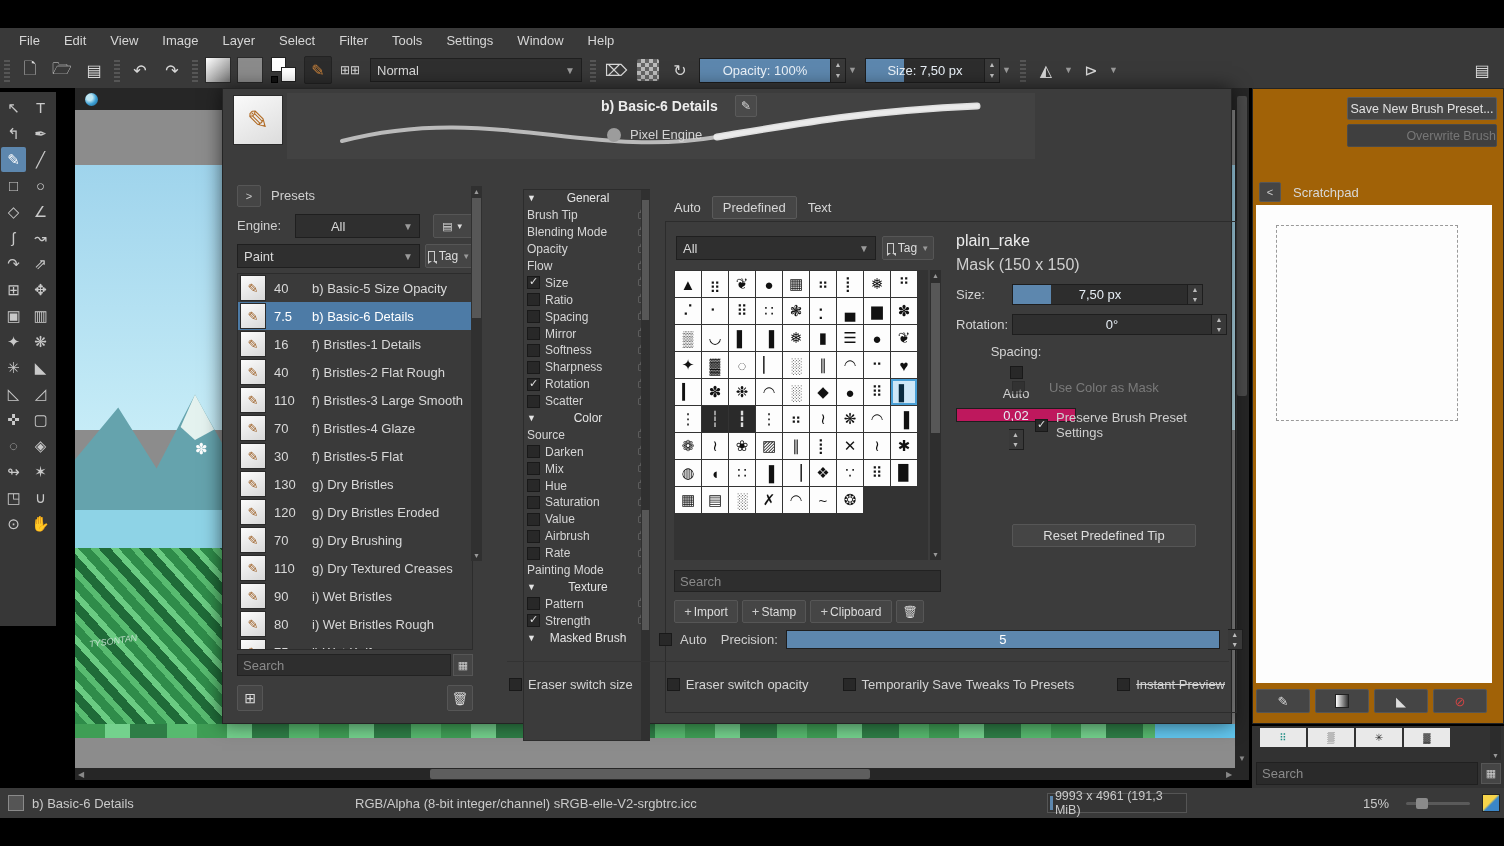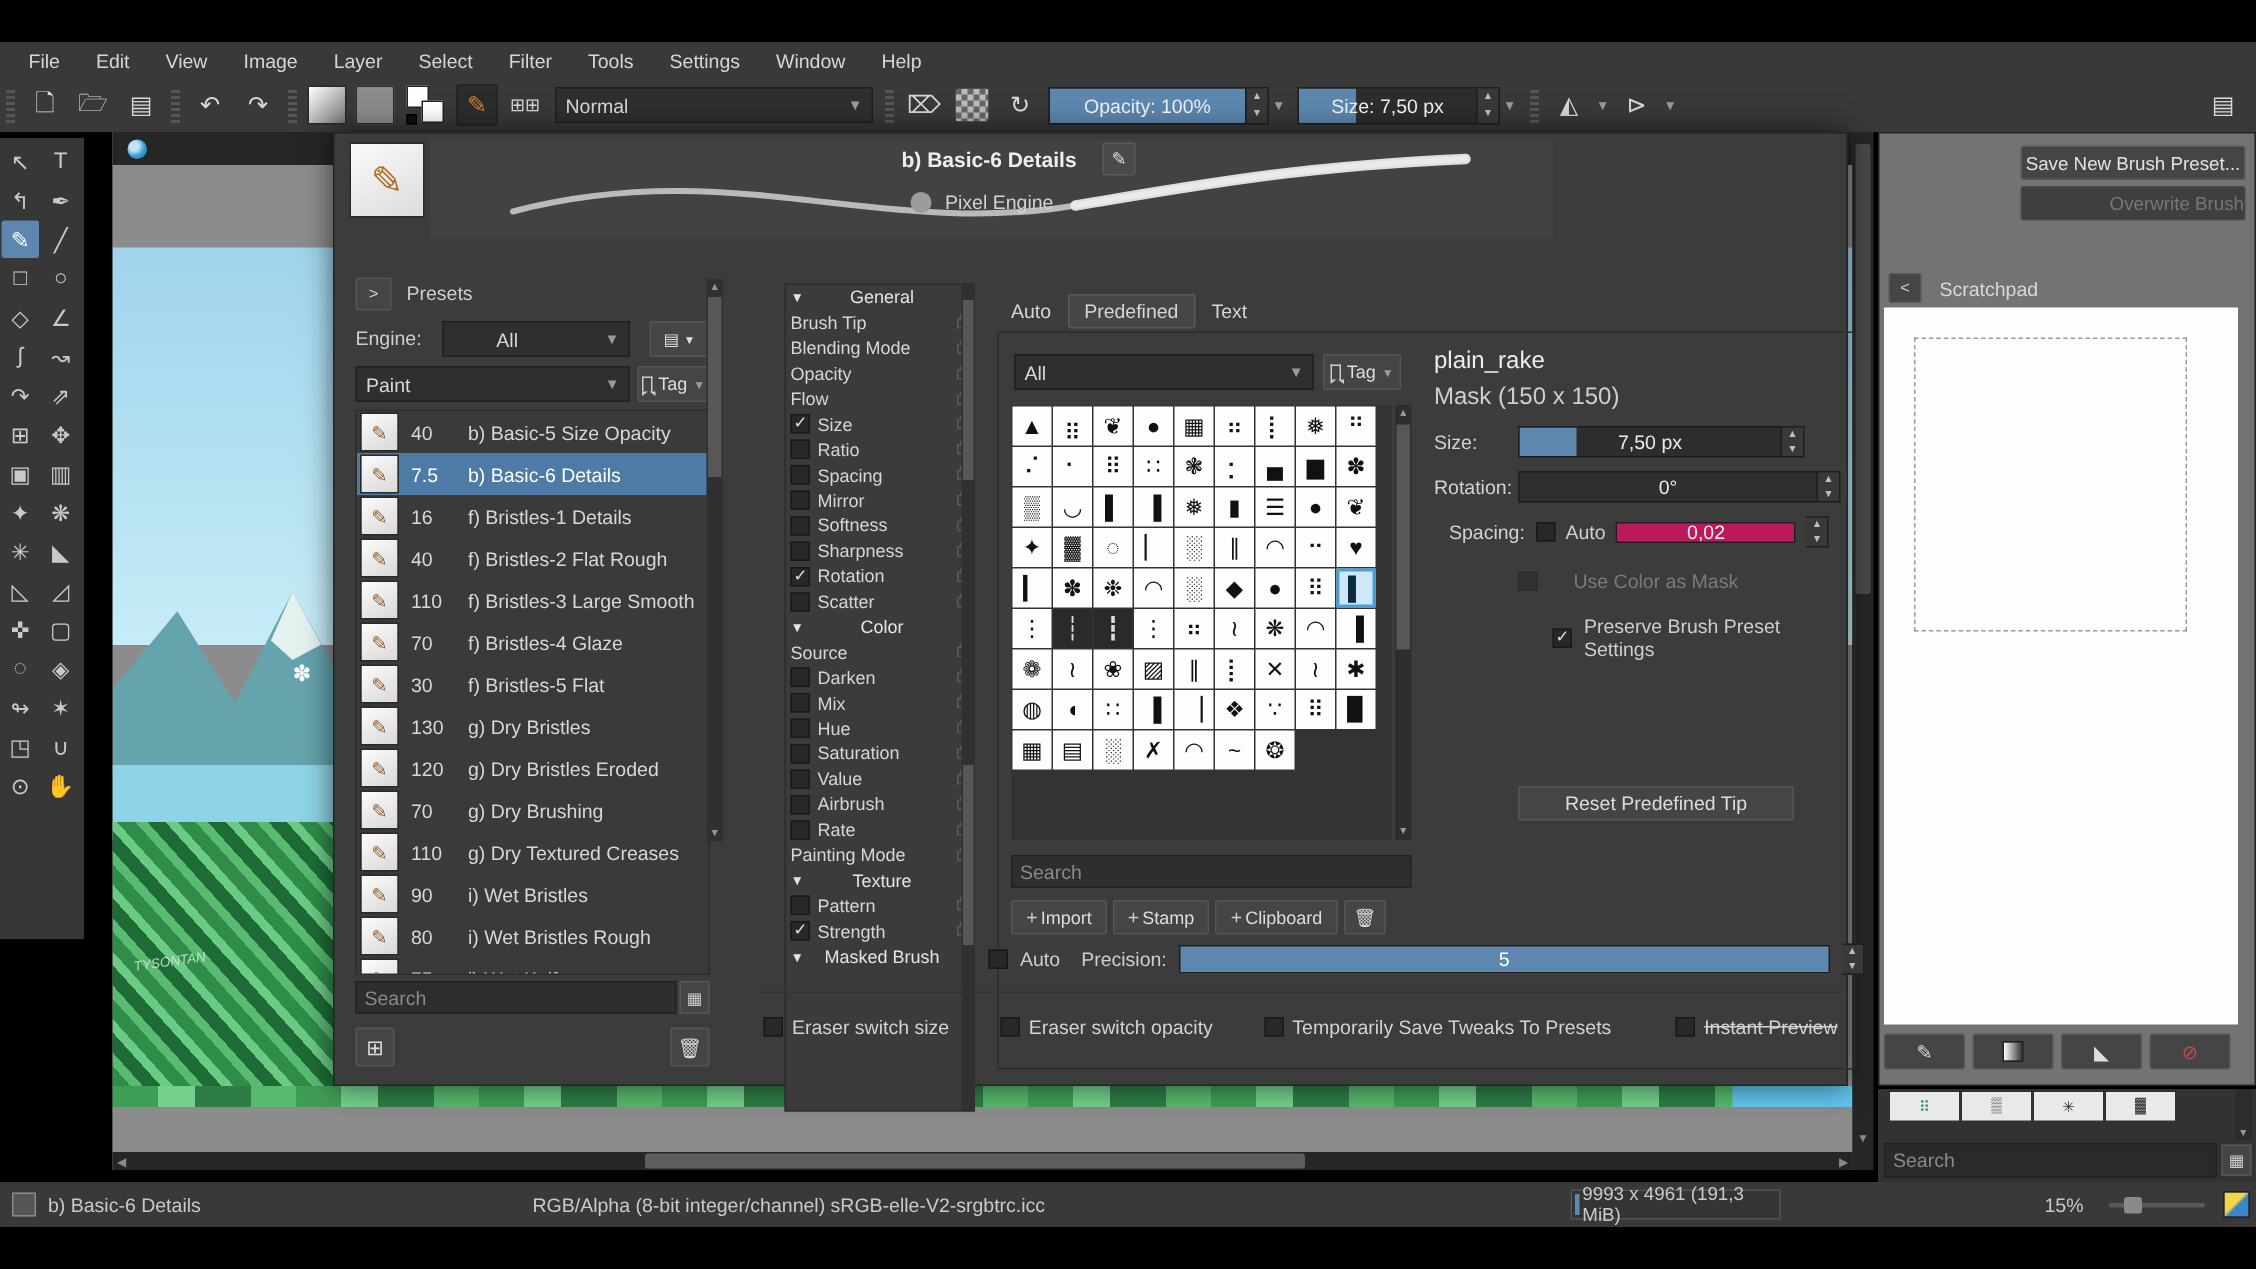--- a/index.html
+++ b/index.html
@@ -138,21 +138,21 @@
   
   #prec-row{position:absolute;left:436px;top:540px;display:flex;align-items:center;gap:8px;}
   #prec-slider{position:relative;width:434px;height:19px;background:#5d87ae;border:1px solid #1e1e1e;display:flex;align-items:center;justify-content:center;color:#fff;}
   #d-footer{position:absolute;left:286px;top:588px;width:716px;display:flex;align-items:center;gap:6px;color:#d3d3d3;}
   .fgap{width:22px;}
   #instant{margin-left:auto;display:flex;align-items:center;gap:6px;}
   #instant span{text-decoration:line-through;}
   #d-hr{position:absolute;left:284px;top:572px;width:722px;border-top:1px solid #333;}
 
   
-  #rpanel{position:absolute;left:1252px;top:88px;width:252px;height:636px;background:#737373;border:1px solid #242424;padding-left:13px;}
+  #rpanel{position:absolute;left:1252px;top:88px;width:252px;height:636px;background:#a16207;border:1px solid #242424;padding-left:13px;}
   #save-new{position:absolute;left:94px;top:8px;width:150px;height:23px;background:#454545;border:1px solid #5a5a5a;border-radius:2px;color:#e2e2e2;display:flex;align-items:center;justify-content:center;font-size:12.5px;}
   #overwrite{position:absolute;left:94px;top:35px;width:150px;height:23px;background:#3f3f3f;border:1px solid #4a4a4a;border-radius:2px;color:#777;display:flex;align-items:center;justify-content:flex-end;font-size:12.5px;}
   #scr-back{position:absolute;left:6px;top:93px;width:22px;height:20px;background:#454545;border:1px solid #565656;border-radius:2px;color:#ccc;text-align:center;line-height:18px;font-size:11px;}
   #scr-title{position:absolute;left:40px;top:96px;color:#d8d8d8;}
   #scratch{position:absolute;left:3px;top:116px;width:236px;height:478px;background:#fdfdfd;}
   #scratch .dash{position:absolute;left:20px;top:20px;width:182px;height:196px;border:1px dashed #9a9a9a;}
   .scr-btn{position:absolute;top:600px;width:54px;height:24px;background:#454545;border:1px solid #565656;border-radius:2px;display:flex;align-items:center;justify-content:center;font-size:13px;color:#ddd;}
   .scr-grad{width:14px;height:14px;background:linear-gradient(90deg,#fff,#333);border:1px solid #222;}
 
   
@@ -701,21 +701,21 @@
       <div class="trow" style="left:290px;top:92px;align-items:center;">
         <span class="lbl">Rotation:</span>
         <div class="kslider" style="width:200px;height:21px;background:#2f2f2f;">
           <span>0°</span>
         </div>
         <div class="spin" style="height:21px;">
             <i>▲</i>
             <i>▼</i>
           </div>
       </div>
-      <div class="trow" style="left:300px;top:122px;gap:7px;">
+      <div class="trow" style="left:290px;top:122px;gap:7px;flex-direction:column;">
         <span style="color:#d3d3d3;">Spacing:</span>
         <span class="cb"></span>
         <span>Auto</span>
         <div class="kslider" style="width:120px;height:14px;background:#be185d;">
           <span>0,02</span>
         </div>
         <div class="spin" style="height:21px;">
             <i>▲</i>
             <i>▼</i>
           </div>

